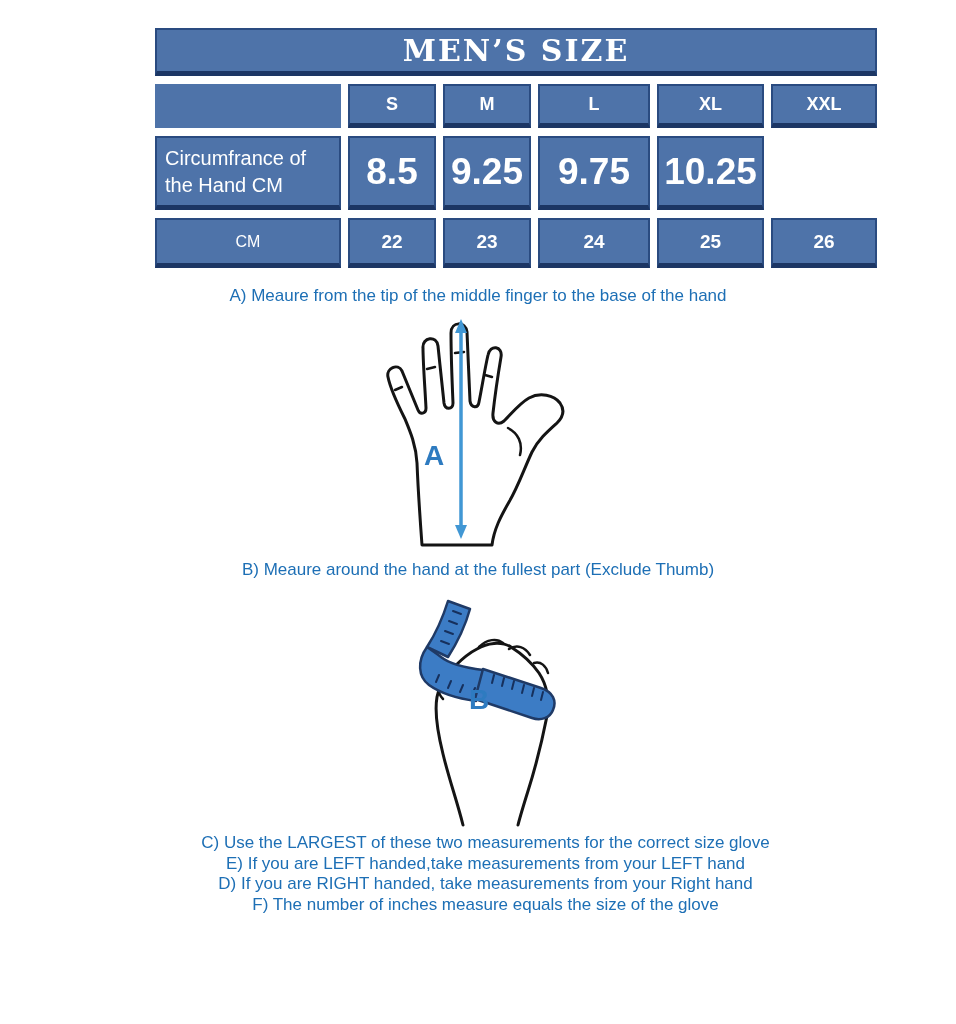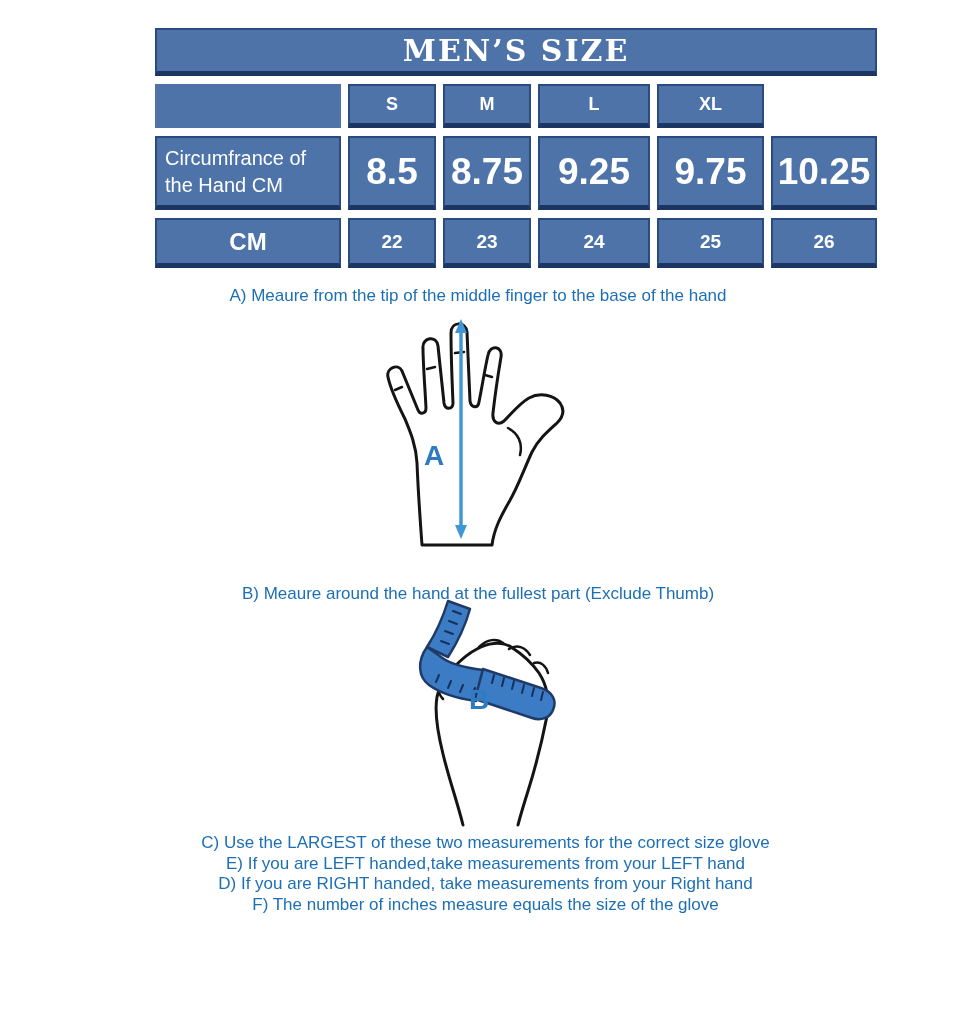--- a/index.html
+++ b/index.html
@@ -53,34 +53,34 @@
   .cell.corner { border: none; }
   .cell.rowlabel {
     font-size: 20px;
     font-weight: normal;
     justify-content: flex-start;
     text-align: left;
     padding: 0 0 0 8px;
     line-height: 1.35;
   }
   .cell.rowlabel-center {
-    font-size: 24px;
-    font-weight: bold;
+    font-size: 16px;
+    font-weight: normal;
   }
 
   
   .instr {
     position: absolute;
     left: 0; right: 0;
     text-align: center;
     color: #1D6FB5;
     font-size: 17px;
   }
   .instr-a { top: 286px; }
-  .instr-b { top: 584px; }
+  .instr-b { top: 560px; }
   .instr-block {
     position: absolute;
     left: 15px; right: 0;
     top: 833px;
     text-align: center;
     color: #1D6FB5;
     font-size: 17px;
     line-height: 20.5px;
   }
 
@@ -103,26 +103,26 @@
 
   <div class="size-table">
     <div class="table-title">MEN’S SIZE</div>
 
     <div class="trow header-row">
       <div class="cell corner"></div>
       <div class="cell">S</div>
       <div class="cell">M</div>
       <div class="cell">L</div>
       <div class="cell">XL</div>
+      <div class="cell">XXL</div>
     </div>
 
     <div class="trow row1">
       <div class="cell rowlabel">Circumfrance of the Hand CM</div>
       <div class="cell">8.5</div>
-      <div class="cell">8.75</div>
       <div class="cell">9.25</div>
       <div class="cell">9.75</div>
       <div class="cell">10.25</div>
     </div>
 
     <div class="trow row2">
       <div class="cell rowlabel-center">CM</div>
       <div class="cell">22</div>
       <div class="cell">23</div>
       <div class="cell">24</div>

